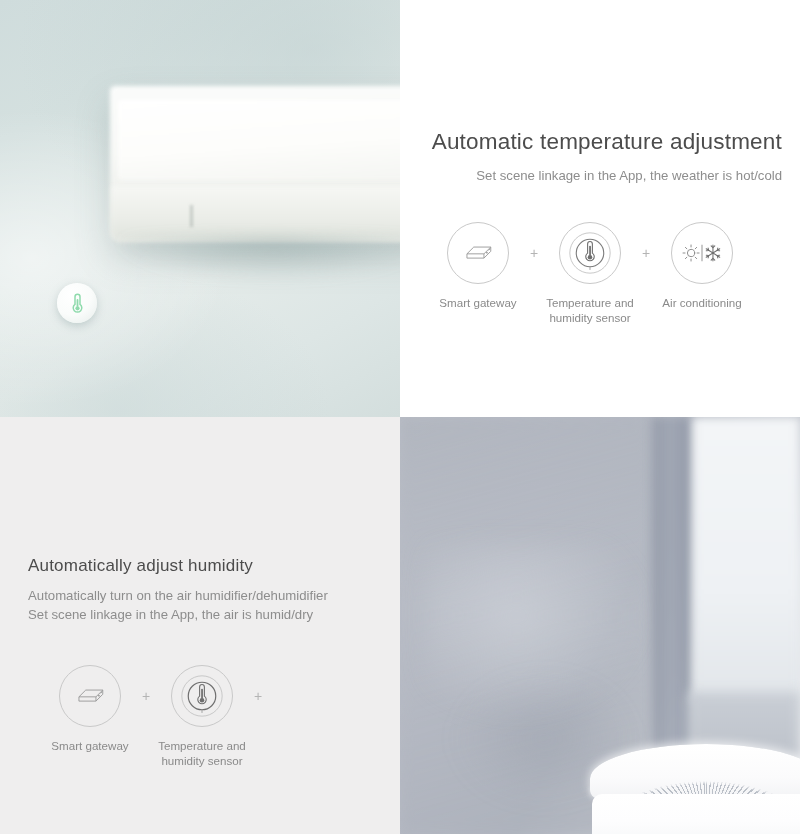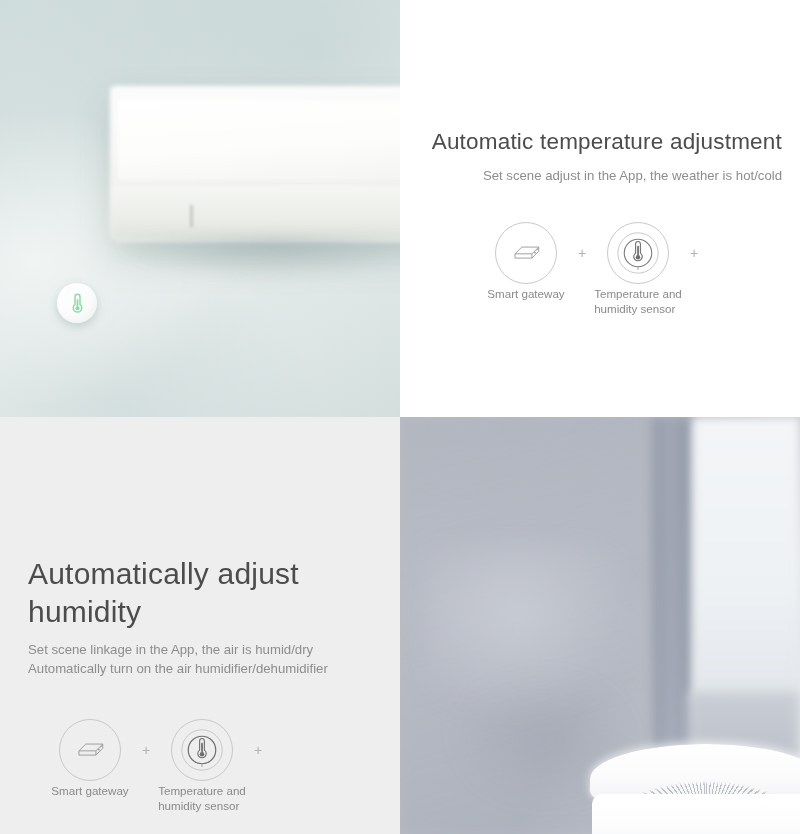--- a/index.html
+++ b/index.html
@@ -108,21 +108,21 @@
     font-weight: 400;
   }
 
   
   .panel-humid {
     background: #efeeee;
     padding: 138px 0 0 28px;
     text-align: left;
   }
   .panel-humid .headline {
-    font-size: 30px;
+    font-size: 17px;
     font-weight: 400;
     color: #4c4c4c;
     letter-spacing: .2px;
     line-height: 1.25;
   }
   .panel-humid .sub {
     margin-top: 11px;
     font-size: 13.2px;
     color: #8d8d8d;
     line-height: 1.43;
@@ -143,25 +143,25 @@
     width: 96px;
   }
   .icon-circle {
     width: 62px; height: 62px;
     border-radius: 50%;
     border: 1px solid #c9c9c9;
     display: flex; align-items: center; justify-content: center;
     background: transparent;
   }
   .icon-caption {
-    margin-top: 2px;
+    margin-top: 11px;
     font-size: 11.6px;
     color: #8a8a8a;
     line-height: 1.3;
-    text-align: left;
+    text-align: center;
     white-space: pre-line;
   }
   .plus-sep {
     font-size: 14px;
     color: #b4b4b4;
     line-height: 62px;
     height: 62px;
     width: 16px;
     text-align: center;
     font-weight: 400;
@@ -268,21 +268,21 @@
         <path d="M8.5 2.2 a2.5 2.5 0 0 1 2.5 2.5 v7.6 a4.3 4.3 0 1 1 -5 0 v-7.6 a2.5 2.5 0 0 1 2.5 -2.5 z" fill="none" stroke="#86d8a6" stroke-width="1.5"></path>
         <circle cx="8.5" cy="16.3" r="2.1" fill="#86d8a6"></circle>
         <rect x="7.6" y="7" width="1.8" height="8" rx=".9" fill="#86d8a6"></rect>
       </svg>
     </div>
   </div>
 
   <div class="panel-temp">
     <div class="headline">Automatic temperature adjustment</div>
     <div class="sub">
-      <div>Set scene adjust in the App, the weather is hot/cold</div>
+      <div>Set scene linkage in the App, the weather is hot/cold</div>
     </div>
 
     <div class="icon-row">
 
       <div class="icon-item">
         <div class="icon-circle">
           <svg width="34" height="26" viewBox="0 0 40 30">
             <path d="M7 16 L15 8 L35 8 L27 16 Z" fill="none" stroke="#9a9a9a" stroke-width="1.1" stroke-linejoin="round"></path>
             <path d="M7 16 L7 21 L27 21 L27 16" fill="none" stroke="#9a9a9a" stroke-width="1.1" stroke-linejoin="round"></path>
             <path d="M27 21 L35 13 L35 8" fill="none" stroke="#9a9a9a" stroke-width="1.1" stroke-linejoin="round"></path>
@@ -305,29 +305,51 @@
             <rect x="23.1" y="16" width="1.9" height="11" rx=".95" fill="#6e6e6e"></rect>
             <path d="M24 39.6 l0 2.4" stroke="#9a9a9a" stroke-width="1" stroke-linecap="round"></path>
           </svg>
         </div>
         <div class="icon-caption">Temperature and
 humidity sensor</div>
       </div>
 
       <div class="plus-sep">+</div>
 
+      <div class="icon-item">
+        <div class="icon-circle">
+          <svg width="42" height="22" viewBox="0 0 46 24">
+            <g stroke="#8a8a8a" stroke-width="1.05" stroke-linecap="round" fill="none">
+              <circle cx="11" cy="12" r="4"></circle>
+              <path d="M11 3.2 v2.2 M11 18.6 v2.2 M2.2 12 h2.2 M17.6 12 h2.2
+                       M4.8 5.8 l1.6 1.6 M15.6 16.6 l1.6 1.6
+                       M17.2 5.8 l-1.6 1.6 M6.4 16.6 l-1.6 1.6"></path>
+              <path d="M23 3.4 v17.2" stroke="#8a8a8a" stroke-width="1"></path>
+            </g>
+            <g stroke="#6f6f6f" stroke-width="1.15" stroke-linecap="round" fill="none">
+              <path d="M35 3.4 v17.2 M27.6 7.4 l14.8 9.2 M42.4 7.4 l-14.8 9.2"></path>
+              <path d="M35 6.2 l-2 -2 M35 6.2 l2 -2 M35 17.8 l-2 2 M35 17.8 l2 2"></path>
+              <path d="M30.3 9.2 l-2.6 .4 M30.3 9.2 l-.6 -2.6
+                       M39.7 14.8 l2.6 -.4 M39.7 14.8 l.6 2.6
+                       M30.3 14.8 l-2.6 -.4 M30.3 14.8 l-.6 2.6
+                       M39.7 9.2 l2.6 .4 M39.7 9.2 l.6 -2.6"></path>
+            </g>
+          </svg>
+        </div>
+        <div class="icon-caption">Air conditioning</div>
+      </div>
 
     </div>
   </div>
 
   <div class="panel-humid">
     <div class="headline">Automatically adjust humidity</div>
     <div class="sub">
+      <div>Automatically turn on the air humidifier/dehumidifier</div>
       <div>Set scene linkage in the App, the air is humid/dry</div>
-      <div>Automatically turn on the air humidifier/dehumidifier</div>
     </div>
 
     <div class="icon-row">
 
       <div class="icon-item">
         <div class="icon-circle">
           <svg width="34" height="26" viewBox="0 0 40 30">
             <path d="M7 16 L15 8 L35 8 L27 16 Z" fill="none" stroke="#9a9a9a" stroke-width="1.1" stroke-linejoin="round"></path>
             <path d="M7 16 L7 21 L27 21 L27 16" fill="none" stroke="#9a9a9a" stroke-width="1.1" stroke-linejoin="round"></path>
             <path d="M27 21 L35 13 L35 8" fill="none" stroke="#9a9a9a" stroke-width="1.1" stroke-linejoin="round"></path>

